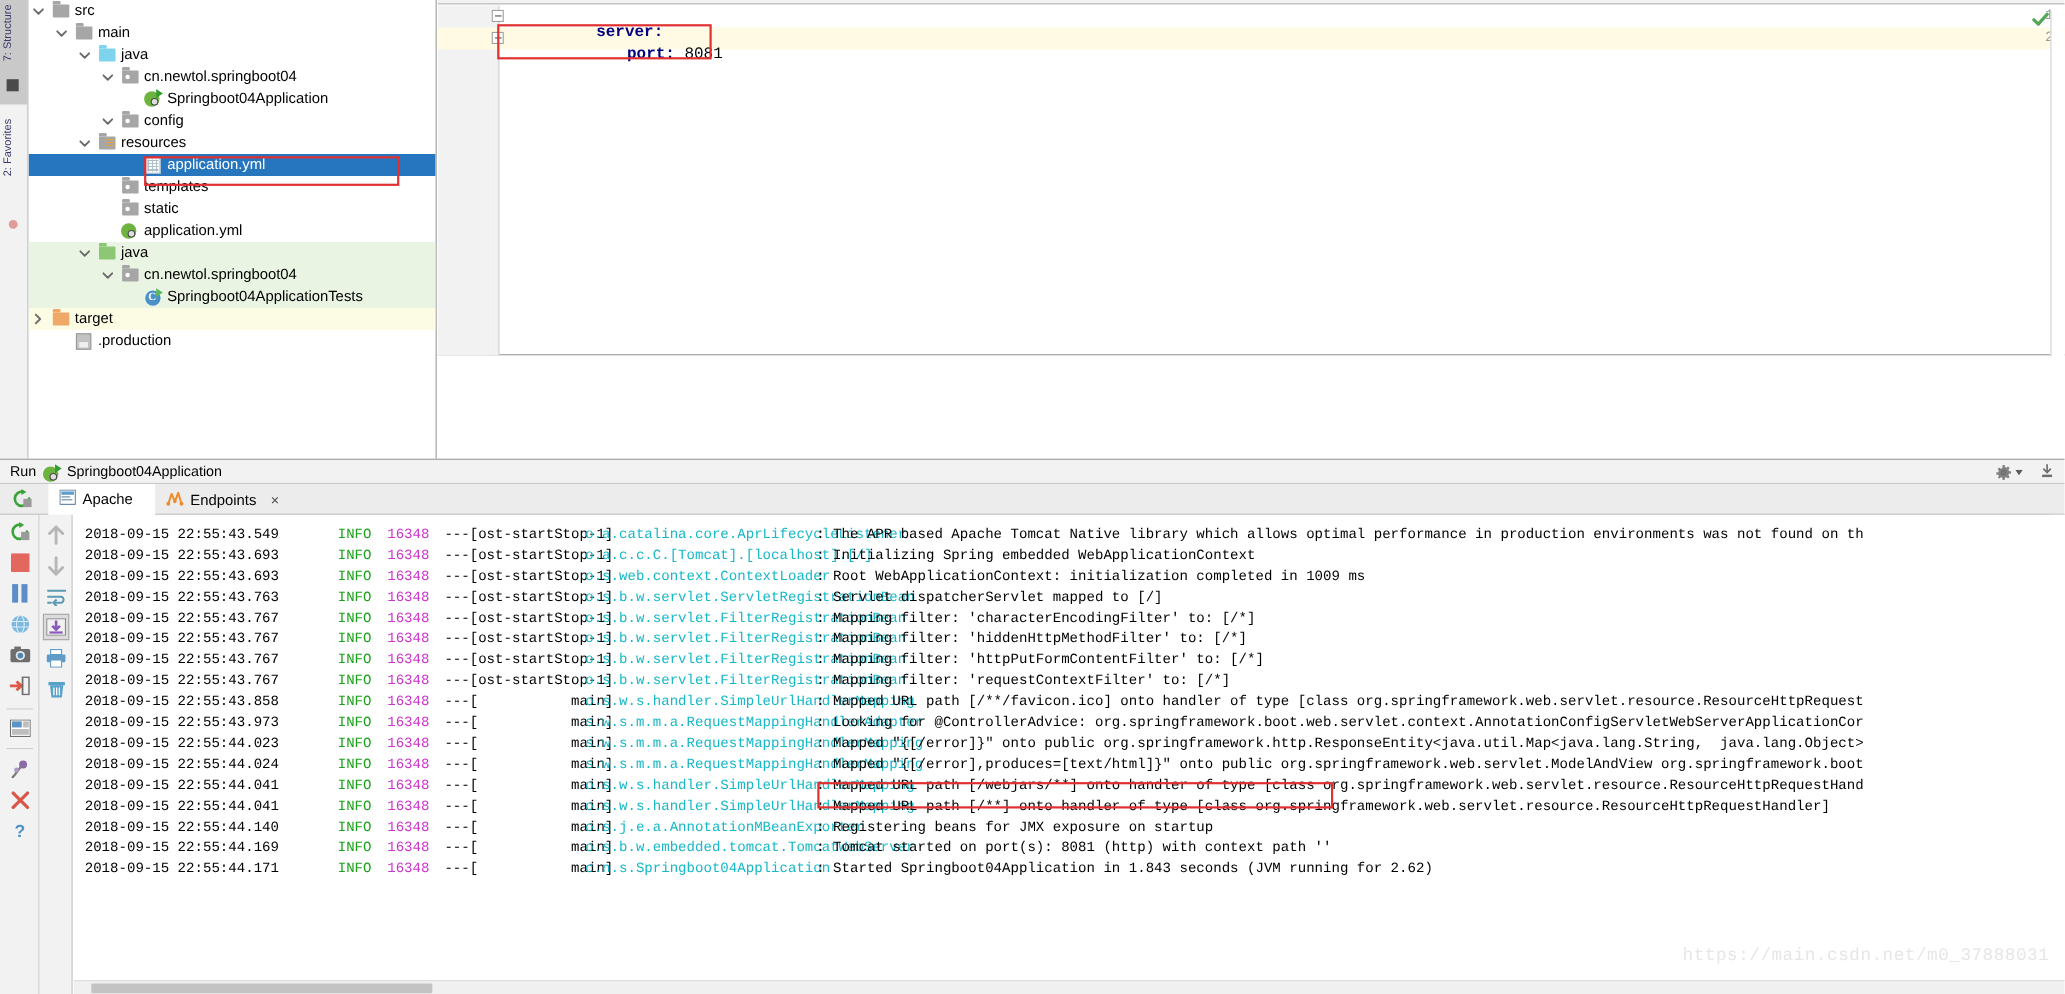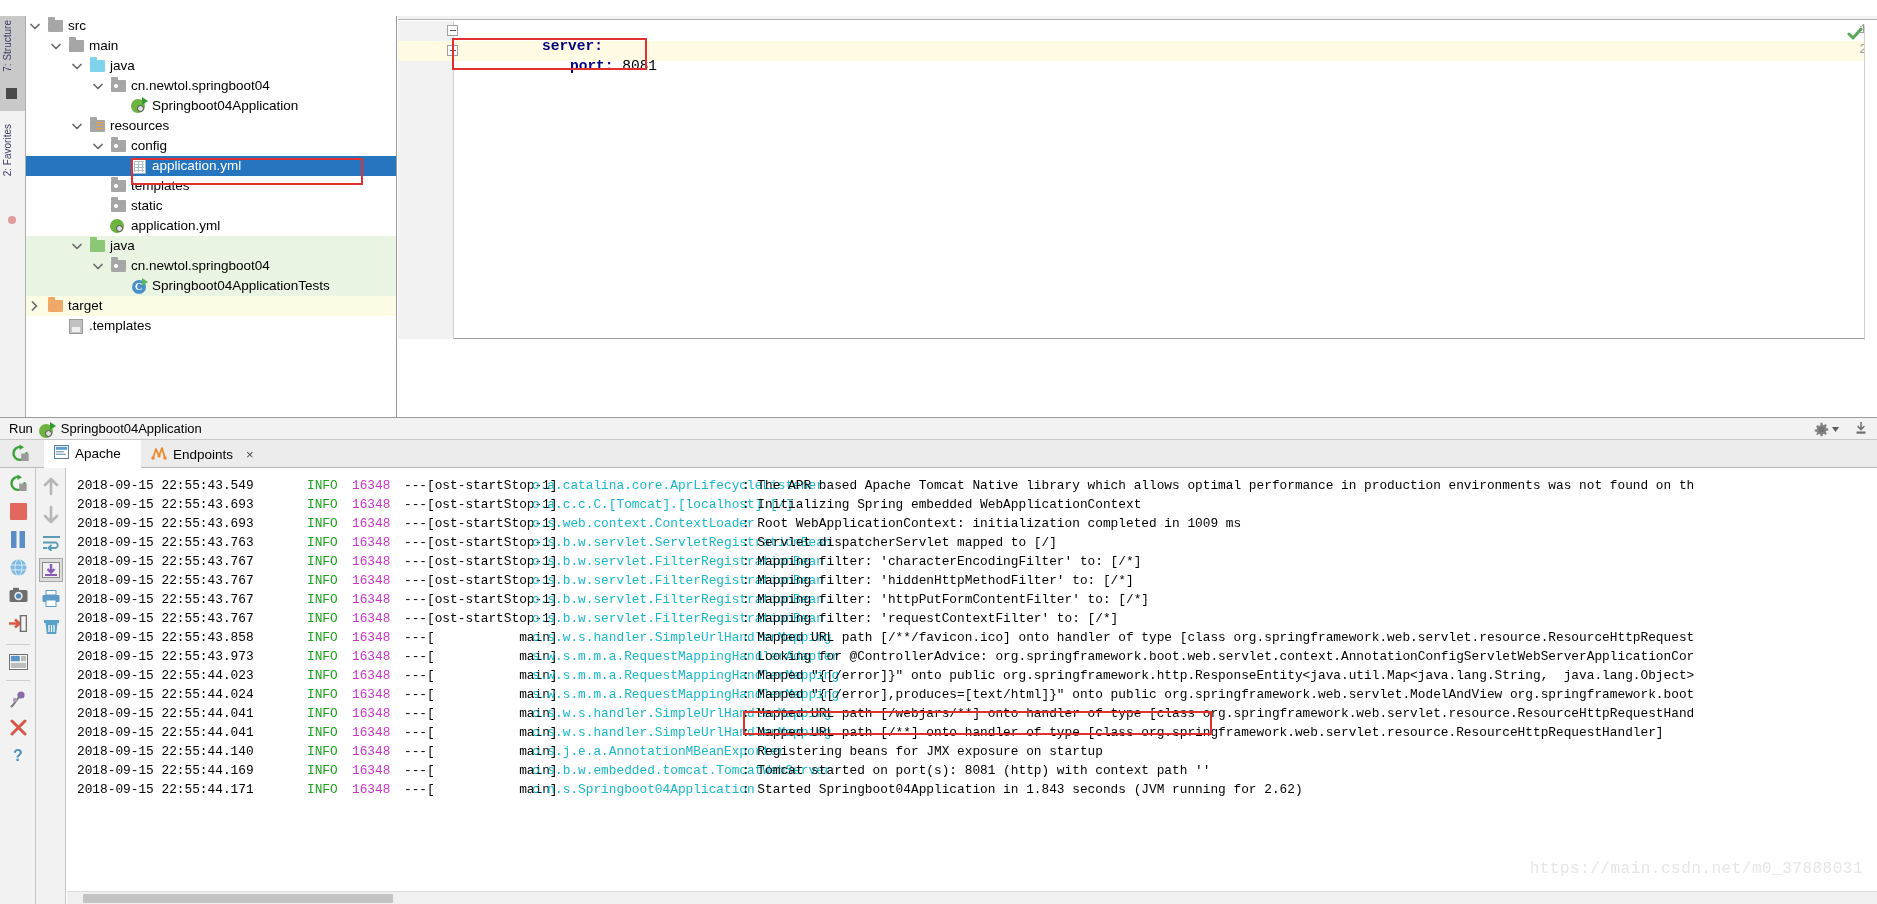--- a/index.html
+++ b/index.html
@@ -7,21 +7,21 @@
     width: 1877px; height: 904px;
     overflow: hidden;
     background: #ffffff;
     font-family: "Liberation Sans", sans-serif;
     font-size: 13px;
     color: #000;
   }
   #app { position: relative; width: 1877px; height: 904px; }
 
   
-  .top-area { position: absolute; left: 0; top: 16px; width: 1877px; height: 417px; }
+  .top-area { position: absolute; left: 0; top: 0; width: 1877px; height: 417px; }
 
   
   .left-strip {
     position: absolute; left: 0; top: 0; width: 26px; height: 417px;
     background: #f2f2f2; border-right: 1px solid #aeaeae;
   }
   .left-strip .strip-upper {
     position: absolute; left: 0; top: 0; width: 25px; height: 95px;
     background: #c9c9c9;
   }
@@ -342,40 +342,40 @@
           <span class="ticon" style="left:105px; top:0;">
             <span class="ic-runapp">
               <span class="leaf"></span>
               <span class="play"></span>
               <span class="gear2"></span>
             </span>
           </span>
           <span class="tlabel" style="left:126px; top:0;">Springboot04Application</span>
         </div>
         <div class="tree-row">
+          <span class="arrow" style="left:65px; top:0;">
+            <svg width="10" height="7" viewBox="0 0 10 7">
+              <path d="M1 1.5 L5 5.5 L9 1.5" stroke="#6b6b6b" stroke-width="1.7" fill="none" stroke-linecap="round" stroke-linejoin="round"></path>
+            </svg>
+          </span>
+          <span class="ticon" style="left:84px; top:0;">
+            <span class="folder f-gray f-pkg"></span>
+          </span>
+          <span class="tlabel" style="left:105px; top:0;">config</span>
+        </div>
+        <div class="tree-row">
           <span class="arrow" style="left:44px; top:0;">
             <svg width="10" height="7" viewBox="0 0 10 7">
               <path d="M1 1.5 L5 5.5 L9 1.5" stroke="#6b6b6b" stroke-width="1.7" fill="none" stroke-linecap="round" stroke-linejoin="round"></path>
             </svg>
           </span>
           <span class="ticon" style="left:63px; top:0;">
             <span class="folder f-gray f-res"></span>
           </span>
           <span class="tlabel" style="left:84px; top:0;">resources</span>
-        </div>
-        <div class="tree-row">
-          <span class="arrow" style="left:65px; top:0;">
-            <svg width="10" height="7" viewBox="0 0 10 7">
-              <path d="M1 1.5 L5 5.5 L9 1.5" stroke="#6b6b6b" stroke-width="1.7" fill="none" stroke-linecap="round" stroke-linejoin="round"></path>
-            </svg>
-          </span>
-          <span class="ticon" style="left:84px; top:0;">
-            <span class="folder f-gray f-pkg"></span>
-          </span>
-          <span class="tlabel" style="left:105px; top:0;">config</span>
         </div>
         <div class="tree-row sel">
           <span class="ticon" style="left:105px; top:0;">
             <span class="ic-yml"></span>
           </span>
           <span class="tlabel" style="left:126px; top:0;">application.yml</span>
         </div>
         <div class="tree-row">
           <span class="ticon" style="left:84px; top:0;">
             <span class="folder f-gray f-pkg"></span>
@@ -436,21 +436,21 @@
           </span>
           <span class="ticon" style="left:21px; top:0;">
             <span class="folder f-orange"></span>
           </span>
           <span class="tlabel" style="left:42px; top:0;">target</span>
         </div>
         <div class="tree-row">
           <span class="ticon" style="left:42px; top:0;">
             <span class="ic-git"></span>
           </span>
-          <span class="tlabel" style="left:63px; top:0;">.templates</span>
+          <span class="tlabel" style="left:63px; top:0;">.production</span>
         </div>
       </div>
 
     <div class="redbox" style="left:131px; top:142px; width:232px; height:27px;"></div>
 
     <div class="editor">
       <div class="editor-top-border"></div>
 
       <div class="ed-inner">
         <div class="gutter"></div>

